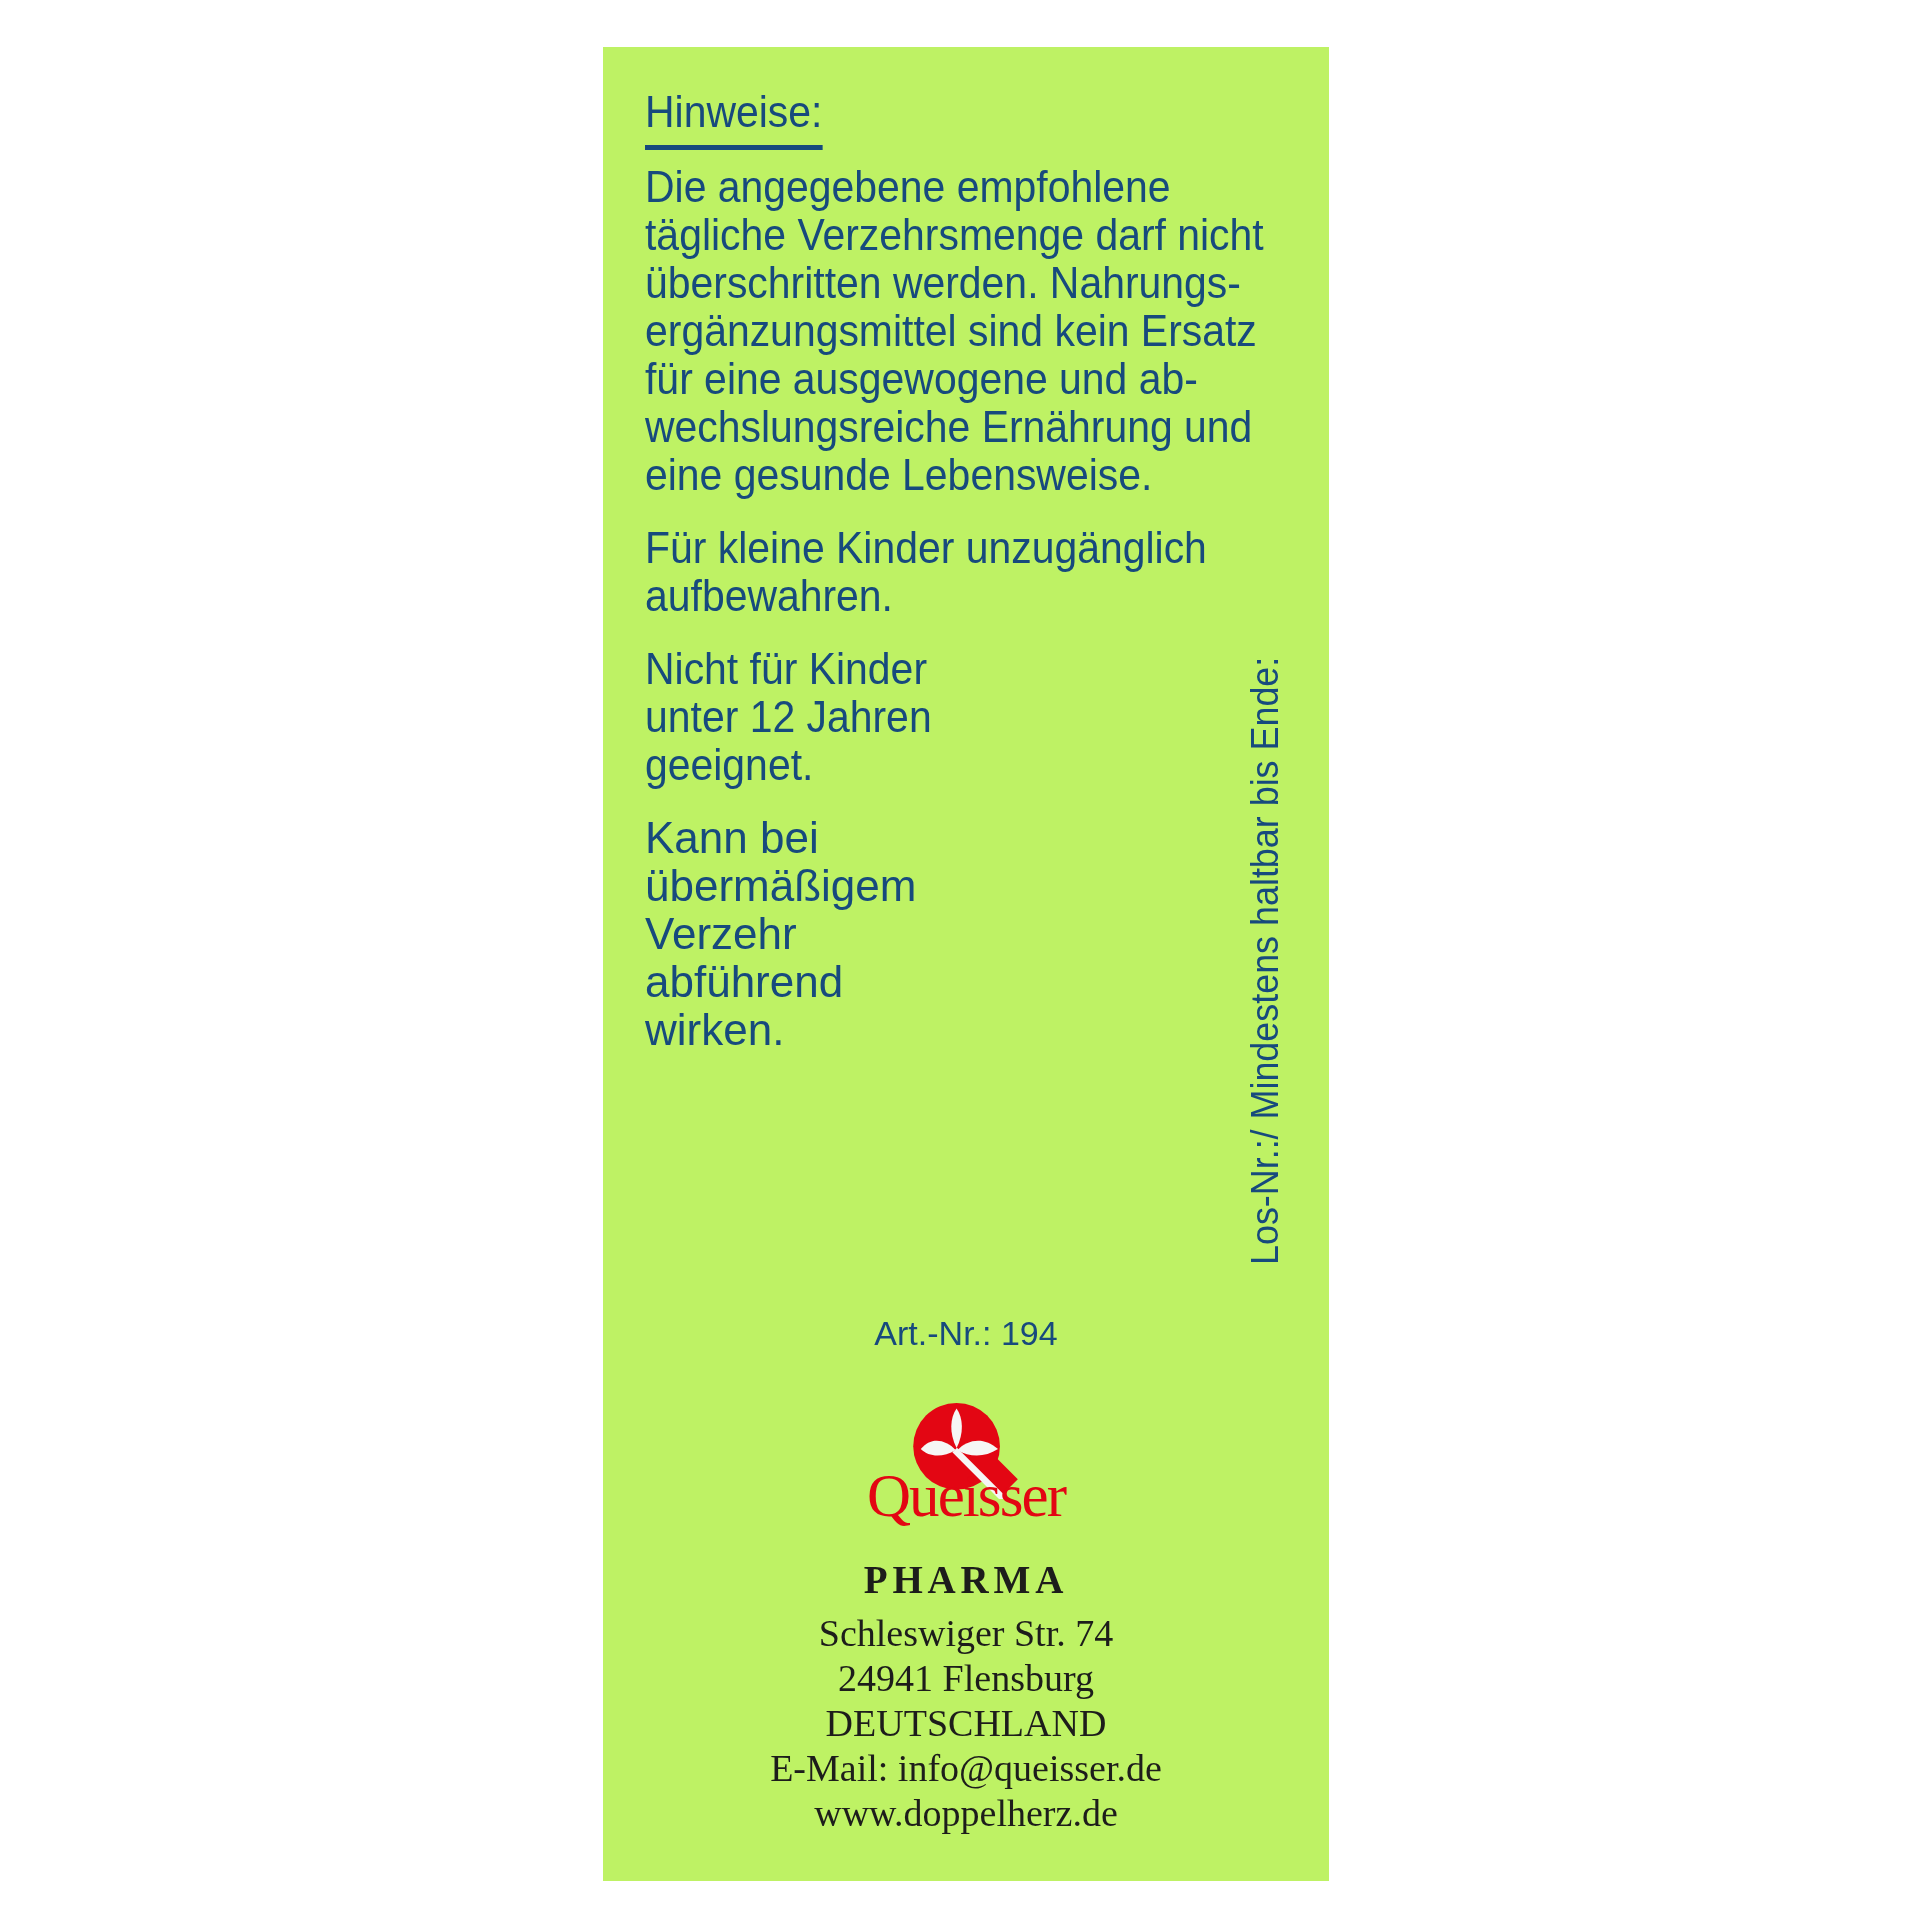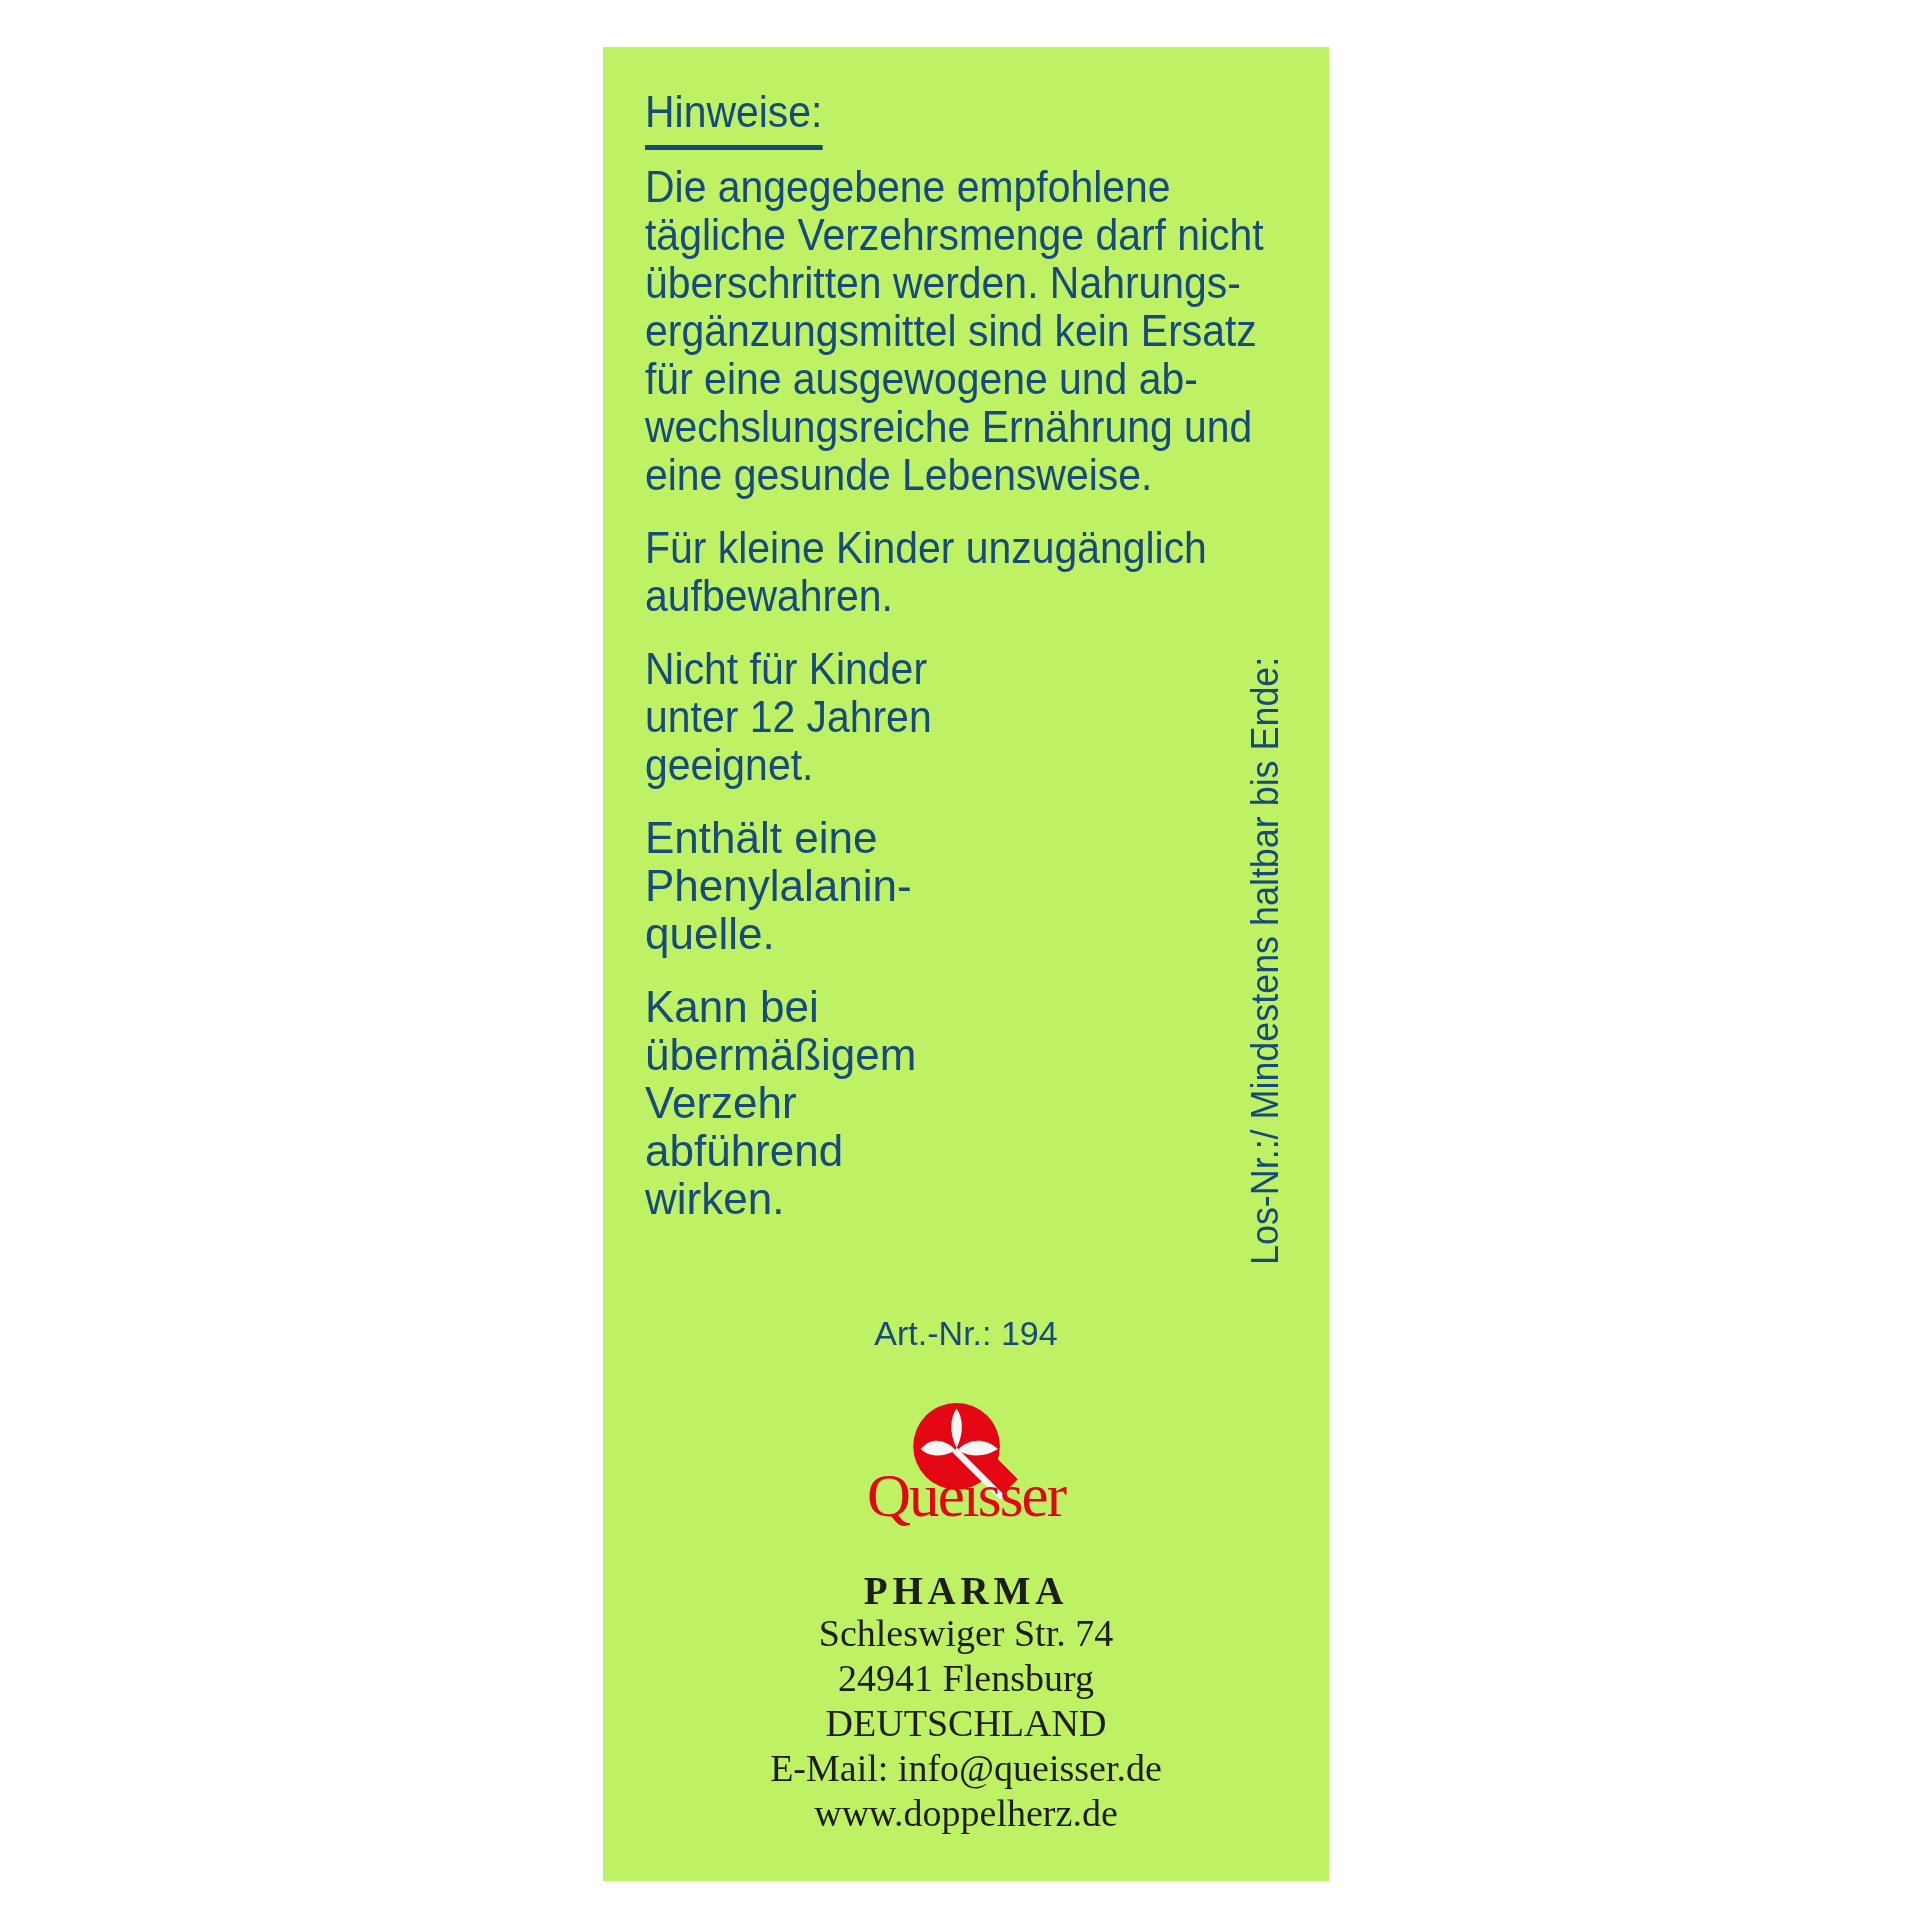--- a/index.html
+++ b/index.html
@@ -66,21 +66,20 @@
   }
   .brand-sub {
     position: absolute;
     left: 0; top: 1512px; width: 100%;
     text-align: center;
     font-family: "Liberation Serif", serif;
     font-weight: bold;
     font-size: 39px; line-height: 42px;
     letter-spacing: 4.8px;
     color: #1d1d1b;
-    margin-top: 11px;
   }
   .address {
     position: absolute;
     left: 0; top: 1564px; width: 100%;
     text-align: center;
     white-space: pre-line;
     font-size: 38px; line-height: 45px;
     color: #1d1d1b;
     font-family: Liberation Serif, serif;
   }
@@ -100,23 +99,20 @@
 wechslungsreiche Ernährung und
 eine gesunde Lebensweise.</p>
 
   <p class="para blue cond">Für kleine Kinder unzugänglich
 aufbewahren.</p>
 
   <p class="para blue cond">Nicht für Kinder
 unter 12 Jahren
 geeignet.</p>
 
-  <p class="para blue">Enthält eine
-Phenylalanin-
-quelle.</p>
 
   <p class="para blue">Kann bei
 übermäßigem
 Verzehr
 abführend
 wirken.</p>
 
   <div class="rotated-note blue">Los-Nr.:/ Mindestens haltbar bis Ende:</div>
 
   <div class="artnr blue">Art.-Nr.: 194</div>

